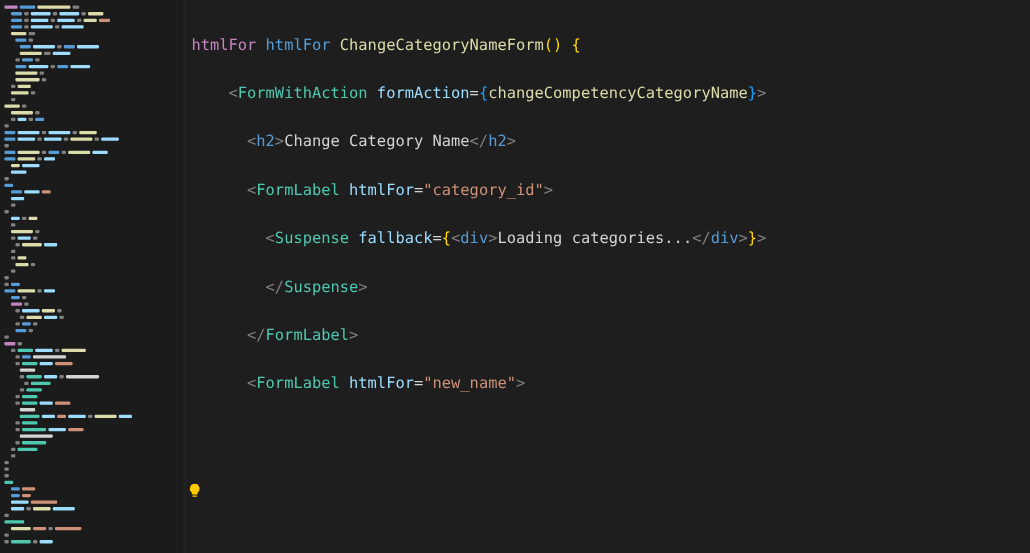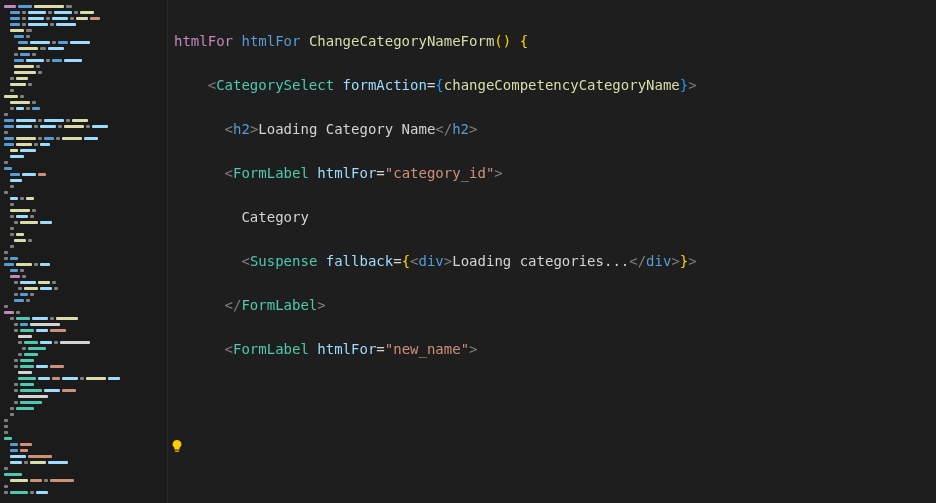--- a/index.html
+++ b/index.html
@@ -510,25 +510,25 @@
 
     <div class="gutter-icon">
       <svg viewBox="0 0 16 16" width="14" height="14">
         <path fill="#ffcc00" d="M8 1a5 5 0 0 0-3 9v2h6v-2a5 5 0 0 0-3-9z"></path>
         <rect fill="#ffcc00" x="5.5" y="13" width="5" height="1.5" rx="0.7"></rect>
       </svg>
     </div>
 
     <div class="code">
 <span class="line"><span class="kw">htmlFor</span> <span class="kw2">htmlFor</span> <span class="fn">ChangeCategoryNameForm</span><span class="brace-y">()</span> <span class="brace-y">{</span></span>
-<span class="line">    <span class="punct">&lt;</span><span class="comp">CategorySelect</span> <span class="attr">formAction</span><span class="txt">=</span><span class="brace-b">{</span><span class="fn">changeCompetencyCategoryName</span><span class="brace-b">}</span><span class="punct">&gt;</span></span>
-<span class="line">      <span class="punct">&lt;</span><span class="kw2">h2</span><span class="punct">&gt;</span><span class="txt">Loading Category Name</span><span class="punct">&lt;/</span><span class="kw2">h2</span><span class="punct">&gt;</span></span>
+<span class="line">    <span class="punct">&lt;</span><span class="comp">FormWithAction</span> <span class="attr">formAction</span><span class="txt">=</span><span class="brace-b">{</span><span class="fn">changeCompetencyCategoryName</span><span class="brace-b">}</span><span class="punct">&gt;</span></span>
+<span class="line">      <span class="punct">&lt;</span><span class="kw2">h2</span><span class="punct">&gt;</span><span class="txt">Change Category Name</span><span class="punct">&lt;/</span><span class="kw2">h2</span><span class="punct">&gt;</span></span>
 <span class="line">      <span class="punct">&lt;</span><span class="comp">FormLabel</span> <span class="attr">htmlFor</span><span class="txt">=</span><span class="str">"<span>category_id</span>"</span><span class="punct">&gt;</span></span>
-<span class="line">        <span class="txt">Category</span></span>
 <span class="line">        <span class="punct">&lt;</span><span class="comp">Suspense</span> <span class="attr">fallback</span><span class="txt">=</span><span class="brace-y">{</span><span class="punct">&lt;</span><span class="kw2">div</span><span class="punct">&gt;</span><span class="txt">Loading categories...</span><span class="punct">&lt;/</span><span class="kw2">div</span><span class="punct">&gt;</span><span class="brace-y">}</span><span class="punct">&gt;</span></span>
+<span class="line">        <span class="punct">&lt;/</span><span class="comp">Suspense</span><span class="punct">&gt;</span></span>
 <span class="line">      <span class="punct">&lt;/</span><span class="comp">FormLabel</span><span class="punct">&gt;</span></span>
 <span class="line">      <span class="punct">&lt;</span><span class="comp">FormLabel</span> <span class="attr">htmlFor</span><span class="txt">=</span><span class="str">"<span>new_name</span>"</span><span class="punct">&gt;</span></span>
 
 
 
 
 
 
 
 

